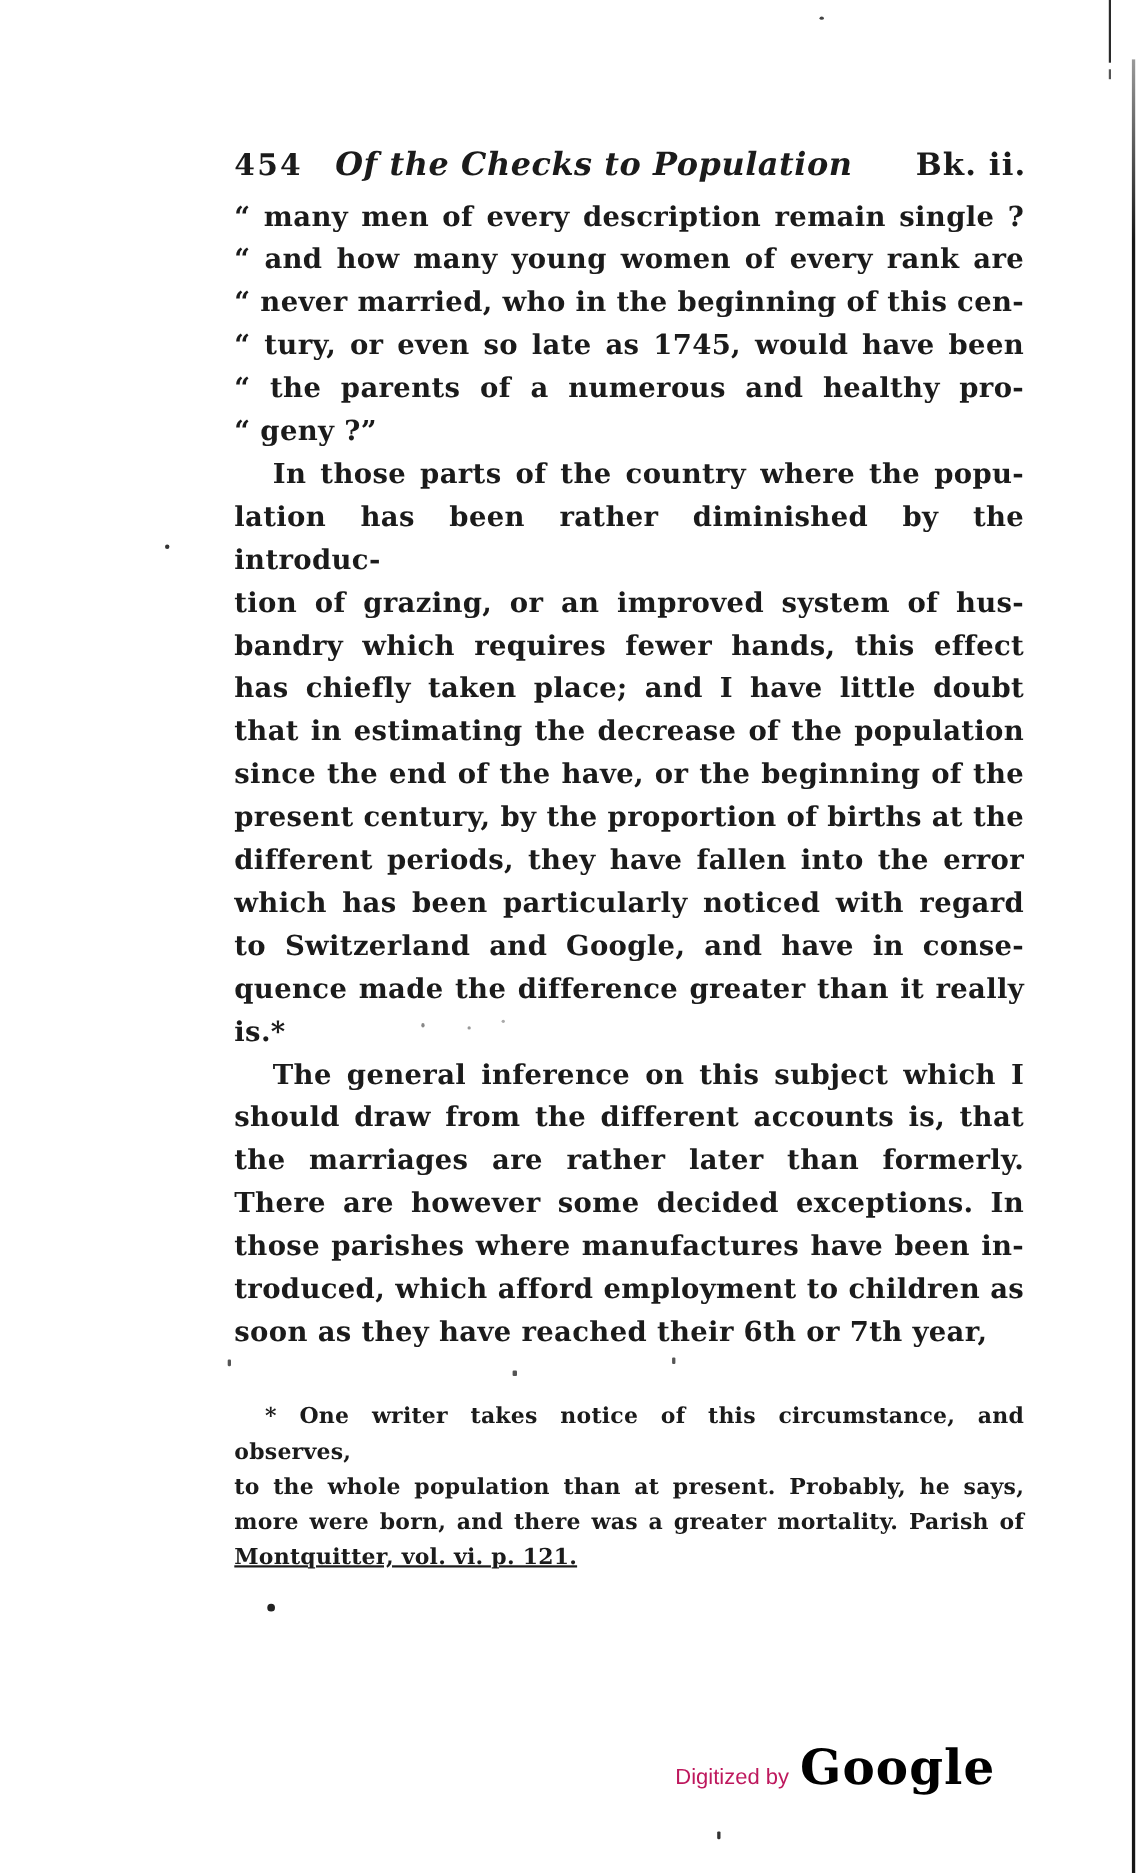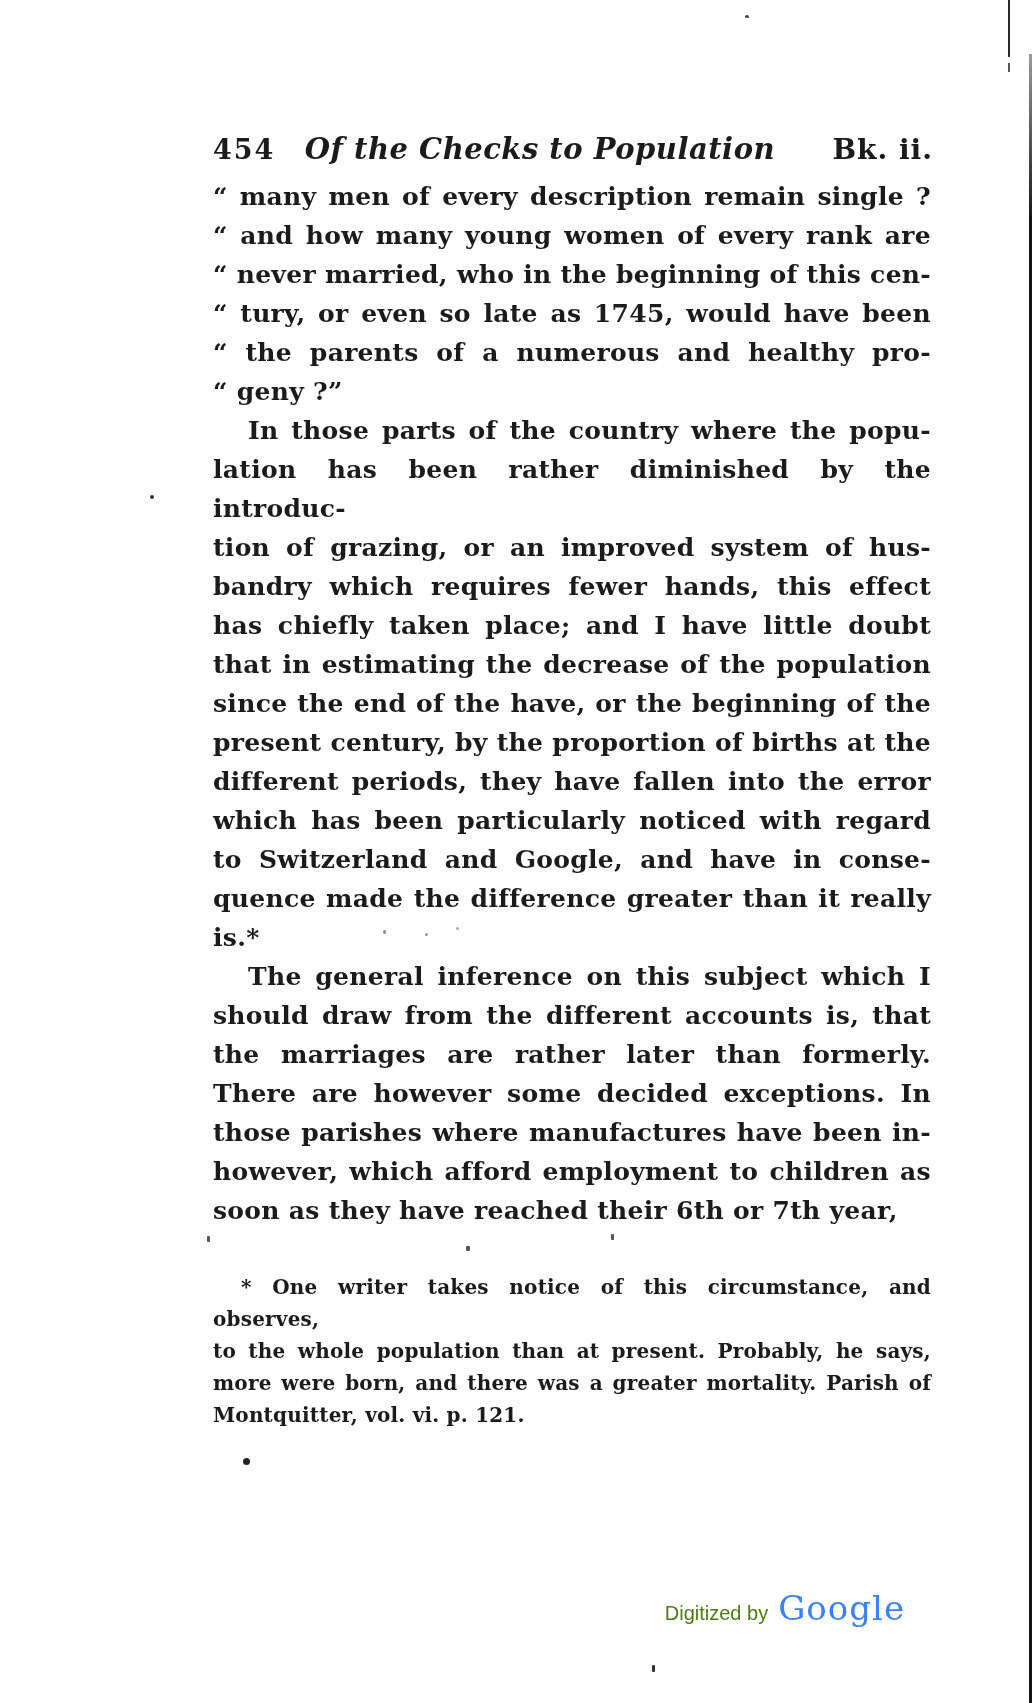--- a/index.html
+++ b/index.html
@@ -69,44 +69,45 @@
   }
   .fn-line {
     font-size: 20px;
     font-weight: 700;
     line-height: 32px;
     letter-spacing: 0.2px;
     text-align: justify;
     text-align-last: justify;
   }
   .fn-line:first-child { text-indent: 28px; }
-  .fn-line:last-child { text-align-last: left; }
+  .fn-line:last-child { text-align-last: left; text-decoration: underline; }
   
   .watermark {
     position: absolute;
     left: 0;
     top: 1586px;
     width: 905px;
     display: flex;
     justify-content: flex-end;
     align-items: baseline;
     gap: 10px;
     user-select: none;
   }
   .watermark .digitized {
     font-family: "Liberation Sans", "DejaVu Sans", sans-serif;
     font-size: 20px;
-    color: #4d7c0f;
+    color: #be185d;
   }
   .watermark .glogo {
     font-family: "DejaVu Serif", serif;
-    font-size: 34px;
-    color: #3b82f6;
+    font-size: 44px;
+    color: #000000;
     letter-spacing: 1px;
     line-height: 44px;
+    font-weight: bold;
   }
   
   .edge-right {
     position: absolute;
     left: 1029px;
     top: 54px;
     width: 3px;
     height: 1649px;
     background: linear-gradient(#9a9a9a, #161616 10%, #161616);
   }
@@ -172,21 +173,21 @@
         <div class="line">to Switzerland and Google, and have in conse-</div>
         <div class="line">quence made the difference greater than it really</div>
         <div class="line">is.*</div>
       </div>
       <div class="para indent">
         <div class="line">The general inference on this subject which I</div>
         <div class="line">should draw from the different accounts is, that</div>
         <div class="line">the marriages are rather later than formerly.</div>
         <div class="line">There are however some decided exceptions.  In</div>
         <div class="line">those parishes where manufactures have been in-</div>
-        <div class="line">however, which afford employment to children as</div>
+        <div class="line">troduced, which afford employment to children as</div>
         <div class="line">soon as they have reached their 6th or 7th year,</div>
       </div>
     </main>
 
   <section class="footnote">
     <div>
         <div class="fn-line">* One writer takes notice of this circumstance, and observes,</div>
         <div class="fn-line">to the whole population than at present.  Probably, he says,</div>
         <div class="fn-line">more were born, and there was a greater mortality.  Parish of</div>
         <div class="fn-line">Montquitter, vol. vi. p. 121.</div>

